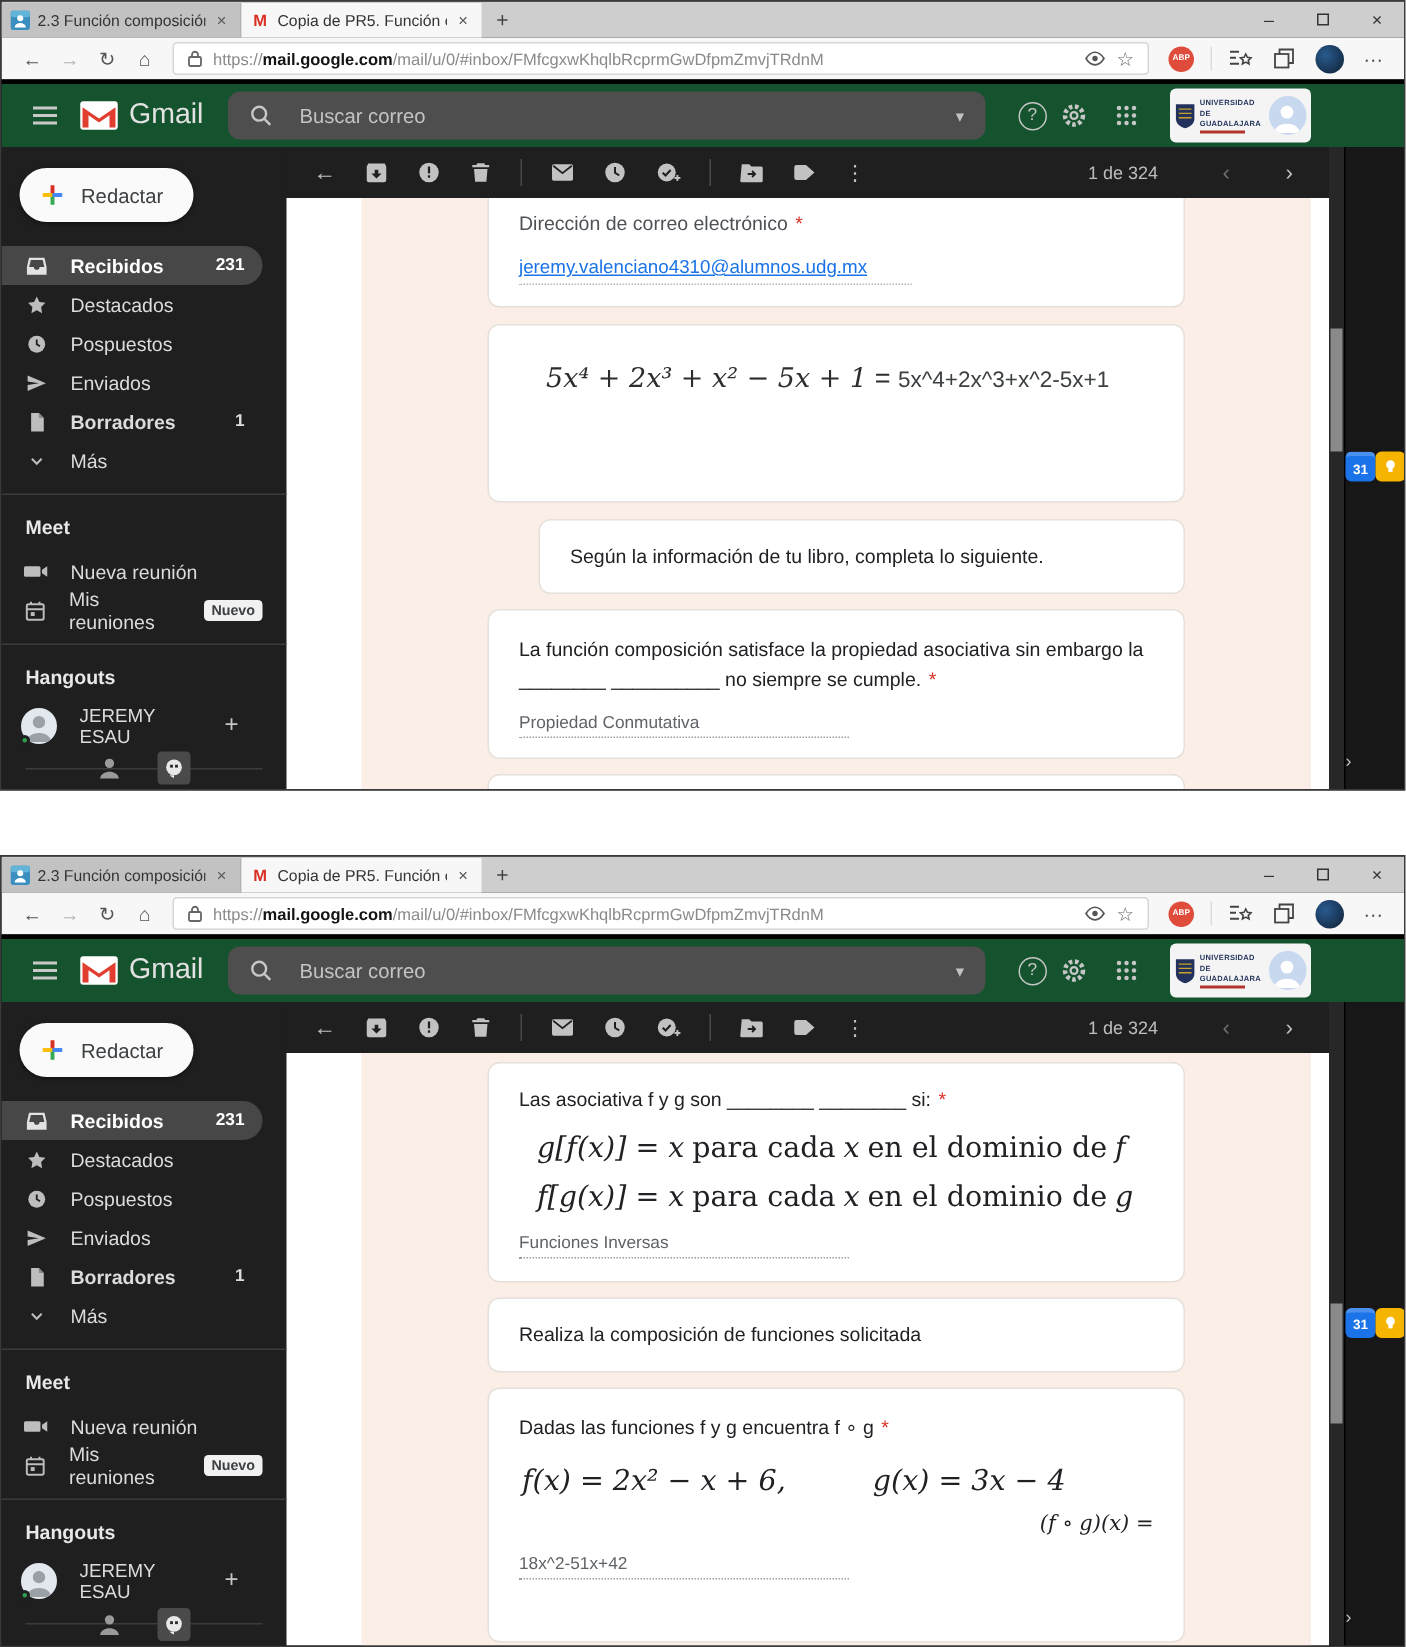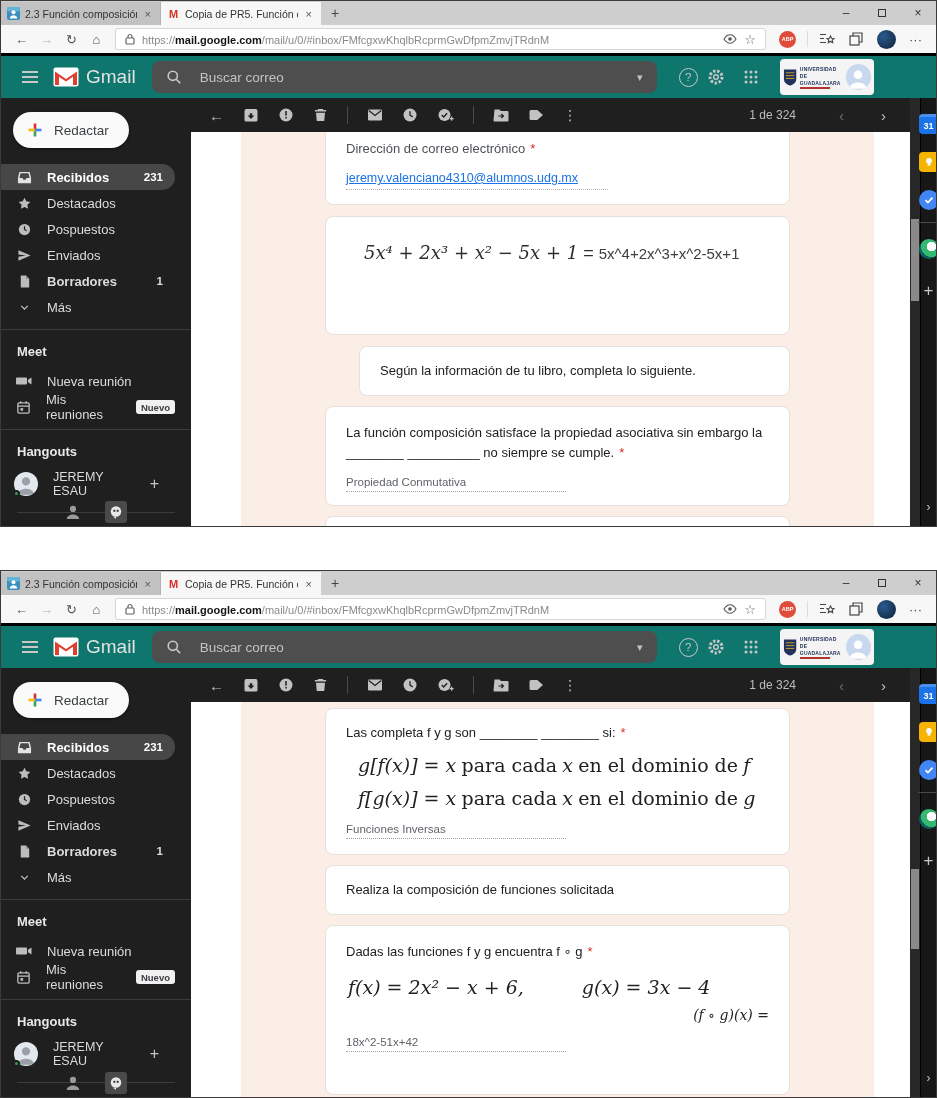--- a/index.html
+++ b/index.html
@@ -28,21 +28,21 @@
 .uspacer{flex:1;}
 .ustar{color:#666;font-size:13px;}
 .abp{width:17px;height:17px;border-radius:50%;background:#e04c3c;color:#fff;font-size:5.5px;font-weight:bold;display:flex;align-items:center;justify-content:center;margin:0 7px;flex:none;}
 .vdiv{width:1px;height:16px;background:#ddd;margin:0 4px;}
 .hico{margin:0 7px;display:inline-flex;}
 .edge-avatar{width:19px;height:19px;border-radius:50%;background:radial-gradient(circle at 35% 35%,#2a5b8f,#0d1f33);margin:0 7px;flex:none;}
 .more3{color:#444;font-size:13px;margin:0 6px;}
 
 
 .gmail{height:calc(100% - 52px);background:#1f1f1f;border-top:3px solid #000;display:flex;flex-direction:column;}
-.ghead{height:42px;flex:none;display:flex;align-items:center;background:#0f766e;padding:17px 8px;}
+.ghead{height:42px;flex:none;display:flex;align-items:center;background:#14532d;padding:17px 8px;}
 .burger{padding:0 13px;}
 .burger i{display:block;width:16px;height:2px;background:#c8c8c8;margin:3px 0;}
 .glogo{margin-left:2px;display:inline-flex;}
 .glogo-text{color:#e2e2e2;font-size:19px;margin:0 16px 0 7px;}
 .searchbox{width:505px;height:32px;background:#4e4e4e;border-radius:8px;display:flex;align-items:center;padding:0 14px;gap:18px;}
 .sinput{flex:1;background:transparent;border:none;outline:none;color:#ddd;font-size:13.5px;font-family:inherit;}
 .sinput::placeholder{color:#c3c3c3;}
 .scaret{color:#c3c3c3;font-size:11px;}
 .help{width:19px;height:19px;border:1.5px solid #c6c6c6;border-radius:50%;color:#c6c6c6;font-size:11.5px;display:flex;align-items:center;justify-content:center;margin-left:22px;}
 .hgap{margin:0 9px;display:inline-flex;}
@@ -82,21 +82,21 @@
 .pprev{color:#6f6f6f;font-size:15px;margin:0 12px;}
 .pnext{color:#c2c2c2;font-size:15px;margin:0 6px;}
 .content{flex:1;background:#fff;overflow:hidden;}
 .formbg{width:633px;margin-left:50px;height:100%;background:#faeee6;padding:0 84px;overflow:hidden;}
 
 
 .vscroll{width:10px;flex:none;background:#272727;position:relative;}
 .thumb{position:absolute;left:1px;width:8px;background:#8a8a8a;}
 #win1 .thumb{top:121px;height:82px;}
 #win2 .thumb{top:201px;height:80px;}
-.sidepanel{width:16px;flex:none;background:#171717;display:flex;flex-direction:column;align-items:center;padding-top:16px;position:relative;border-left:1px solid #000;}
+.sidepanel{width:40px;flex:none;background:#171717;display:flex;flex-direction:row;align-items:center;padding-top:16px;position:relative;border-left:1px solid #000;}
 .sp{width:20px;height:20px;margin-bottom:18px;display:flex;align-items:center;justify-content:center;flex:none;}
 .cal{background:#1a73e8;border-radius:4px;color:#fff;font-size:9px;font-weight:bold;border-top:3px solid #4b90ef;}
 .keep{background:#f5b400;border-radius:4px;}
 .tasks{background:#4285f4;border-radius:50%;}
 .spdiv{width:22px;height:1px;background:#4a4a4a;margin:-6px 0 16px;}
 .webex{width:20px;height:20px;border-radius:50%;background:radial-gradient(circle at 62% 38%,#ffffff 0 26%,#35b96f 28% 58%,#0c5f63 60% 100%);margin-bottom:22px;}
 .spplus{color:#c6c6c6;font-size:17px;}
 .spchev{position:absolute;bottom:12px;color:#c6c6c6;font-size:12px;}
 
 
@@ -770,21 +770,21 @@
             </span>
           <span class="ticon" style="font-size:14px;">⋮</span>
           <span class="tflex"></span>
           <span class="pager">1 de 324</span>
           <span class="pprev">‹</span>
           <span class="pnext">›</span>
         </div>
         <div class="content">
           <div class="formbg">
             <div class="card c-q2">
-              <div class="qlabel"><span>Las completa f y g son ________ ________ si:</span><span class="req">*</span></div>
+              <div class="qlabel"><span>Las asociativa f y g son ________ ________ si:</span><span class="req">*</span></div>
               <div class="mline"><span class="mi">g[f(x)] = x</span> <span class="mu">para cada</span> <span class="mi">x</span> <span class="mu">en el dominio de</span> <span class="mi">f</span></div>
               <div class="mline"><span class="mi">f[g(x)] = x</span> <span class="mu">para cada</span> <span class="mi">x</span> <span class="mu">en el dominio de</span> <span class="mi">g</span></div>
               <div class="answer">Funciones Inversas</div>
             </div>
             <div class="card c-section2">
               <div class="qlabel">Realiza la composición de funciones solicitada</div>
             </div>
             <div class="card c-q3">
               <div class="qlabel"><span>Dadas las funciones f y g encuentra  f ∘ g</span><span class="req">*</span></div>
               <div class="mrow"><span class="mi">f(x) = 2x² − x + 6,</span><span class="mi gap2">g(x) = 3x − 4</span></div>

